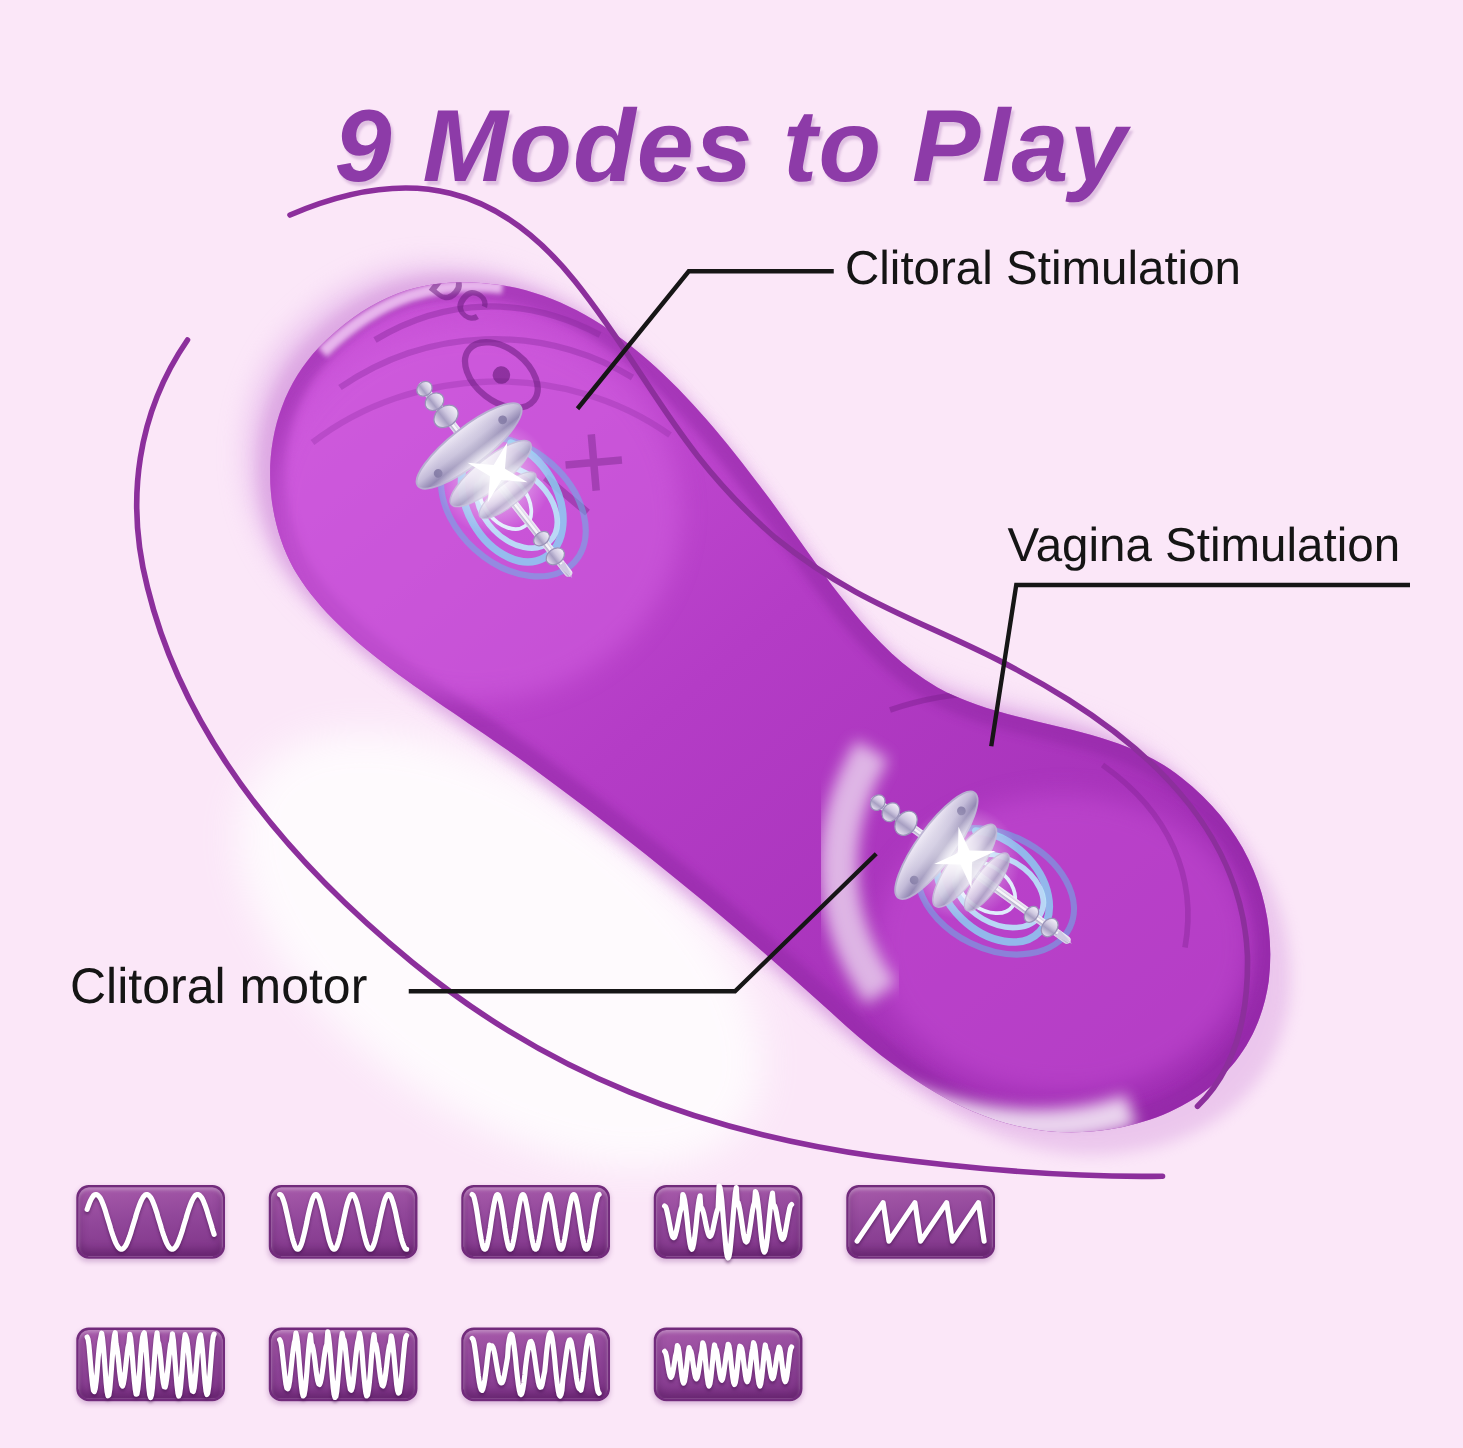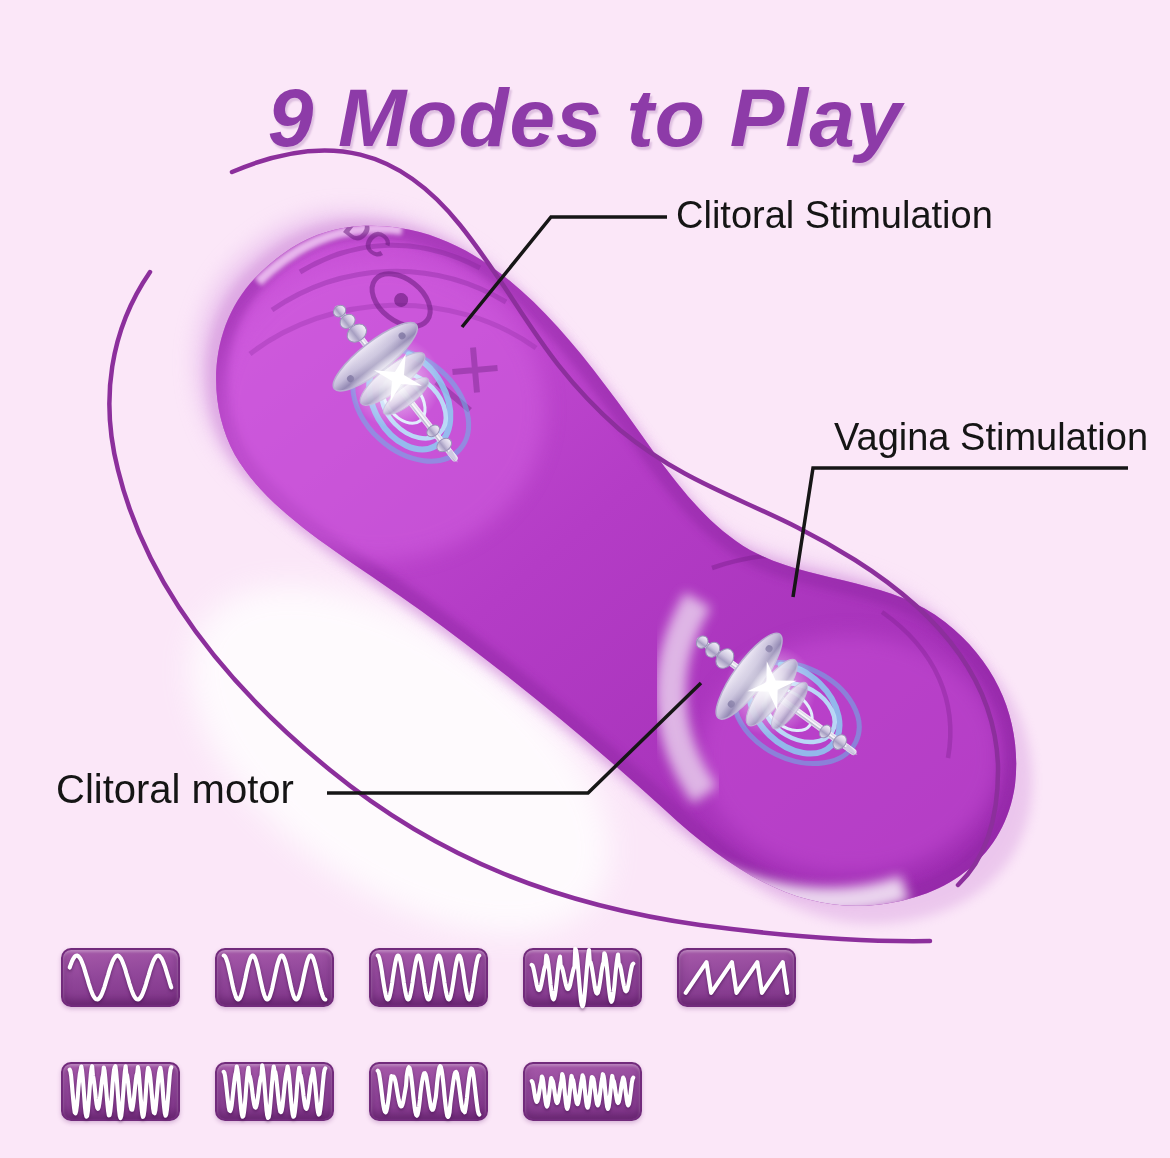--- a/index.html
+++ b/index.html
@@ -14,21 +14,21 @@
     font-size:82px;font-weight:bold;font-style:italic;letter-spacing:1px;
     color:var(--title,#8d3ba8);
     text-shadow:2px 3px 2px rgba(120,50,140,.22);
     white-space:nowrap;
   }
   .callout{
     position:absolute;font-size:38px;color:var(--label_text,#151515);
     white-space:nowrap;line-height:1.15;text-align:right;
   }
   #lbl-clitoral{left:676px;top:194px;}
-  #lbl-vagina{left:806px;top:416px;margin-left:28px;}
+  #lbl-vagina{left:806px;top:416px;}
   #lbl-powerful{left:56px;top:766px;font-size:40px;}
   .mode-row{position:absolute;left:61px;display:flex;gap:35px;}
   #mode-row-1{top:948px;}
   #mode-row-2{top:1062px;}
   .badge{
     width:119px;height:59px;border-radius:10px;box-sizing:border-box;
     border:2px solid var(--badge_border,#722b7c);
     background:linear-gradient(175deg,#a75aaa 0%,var(--badge_fill,#91479a) 45%,#7f3488 100%);
     box-shadow:inset 0 2px 3px rgba(255,255,255,.3),
                inset 0 -5px 8px rgba(70,15,80,.45),

